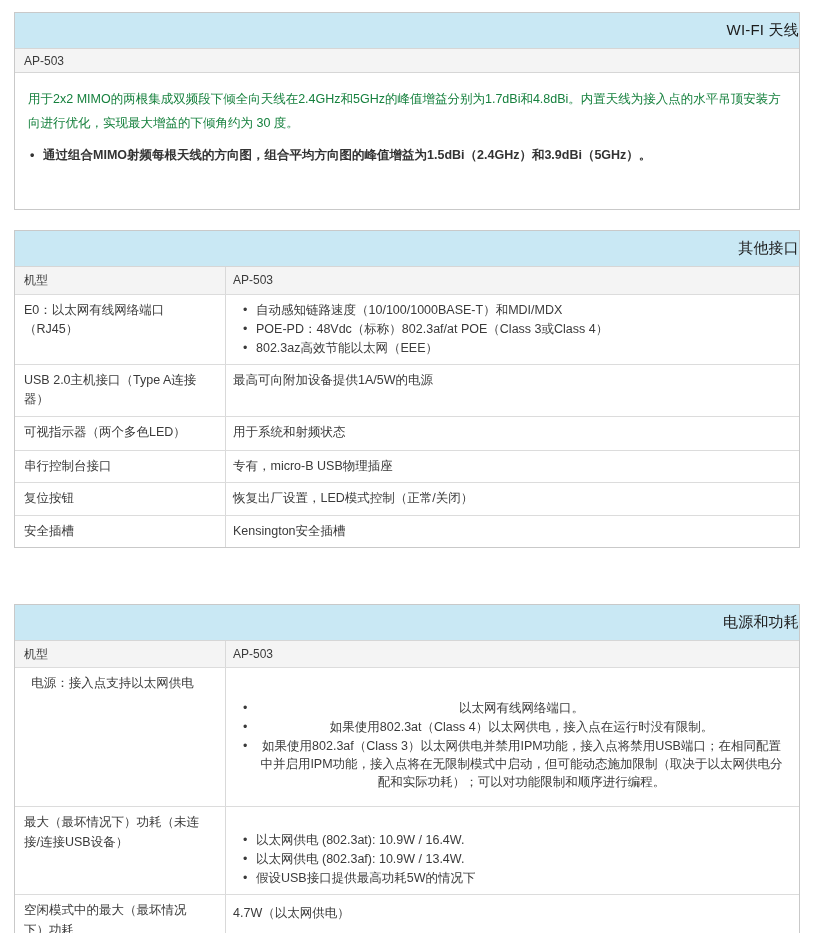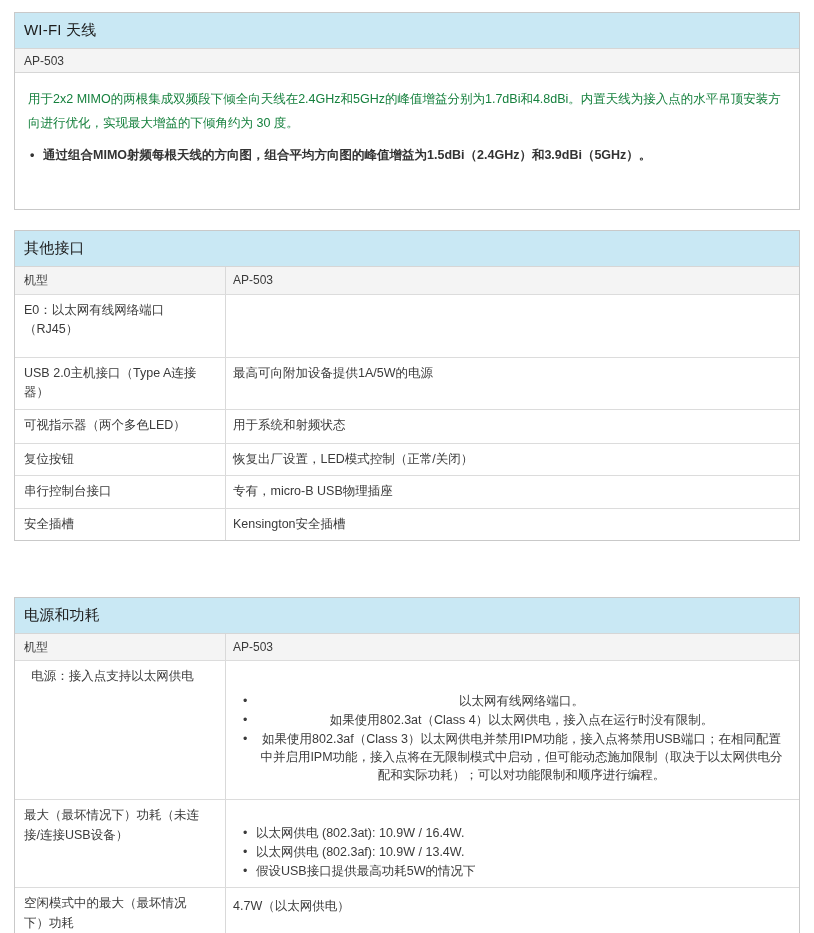--- a/index.html
+++ b/index.html
@@ -22,20 +22,21 @@
 
   .sec-header {
     background: #c9e8f4;
     height: 35px;
     display: flex;
     align-items: center;
     padding-left: 9px;
     font-size: 15px;
     color: #1c1c1c;
     letter-spacing: 0.2px;
+    justify-content: flex-end;
   }
 
   
   .model-row {
     background: #f4f4f4;
     border-top: 1px solid #d6d6d6;
     height: 24px;
     display: flex;
     align-items: center;
     padding-left: 9px;
@@ -130,36 +131,43 @@
     <div class="sec-header">
       <span>其他接口</span>
     </div>
     <div class="trow head-row">
       <div class="tlabel">机型</div>
       <div class="tvalue">AP-503</div>
     </div>
     <div class="tbody">
         <div class="trow">
           <div class="tlabel">E0：以太网有线网络端口（RJ45）</div>
+          <div class="tvalue">
+            <ul class="bullets">
+              <li>自动感知链路速度（10/100/1000BASE-T）和MDI/MDX</li>
+              <li>POE-PD：48Vdc（标称）802.3af/at POE（Class 3或Class 4）</li>
+              <li>802.3az高效节能以太网（EEE）</li>
+            </ul>
+          </div>
         </div>
         <div class="trow">
           <div class="tlabel">USB 2.0主机接口（Type A连接器）</div>
           <div class="tvalue"><span>最高可向附加设备提供1A/5W的电源</span></div>
         </div>
         <div class="trow">
           <div class="tlabel">可视指示器（两个多色LED）</div>
           <div class="tvalue"><span>用于系统和射频状态</span></div>
         </div>
         <div class="trow">
+          <div class="tlabel">串行控制台接口</div>
+          <div class="tvalue"><span>专有，micro-B USB物理插座</span></div>
+        </div>
+        <div class="trow">
           <div class="tlabel">复位按钮</div>
           <div class="tvalue"><span>恢复出厂设置，LED模式控制（正常/关闭）</span></div>
-        </div>
-        <div class="trow">
-          <div class="tlabel">串行控制台接口</div>
-          <div class="tvalue"><span>专有，micro-B USB物理插座</span></div>
         </div>
         <div class="trow">
           <div class="tlabel">安全插槽</div>
           <div class="tvalue"><span>Kensington安全插槽</span></div>
         </div>
       </div>
   </section>
 
   <div class="spec-block-gap-lg"></div>
 

